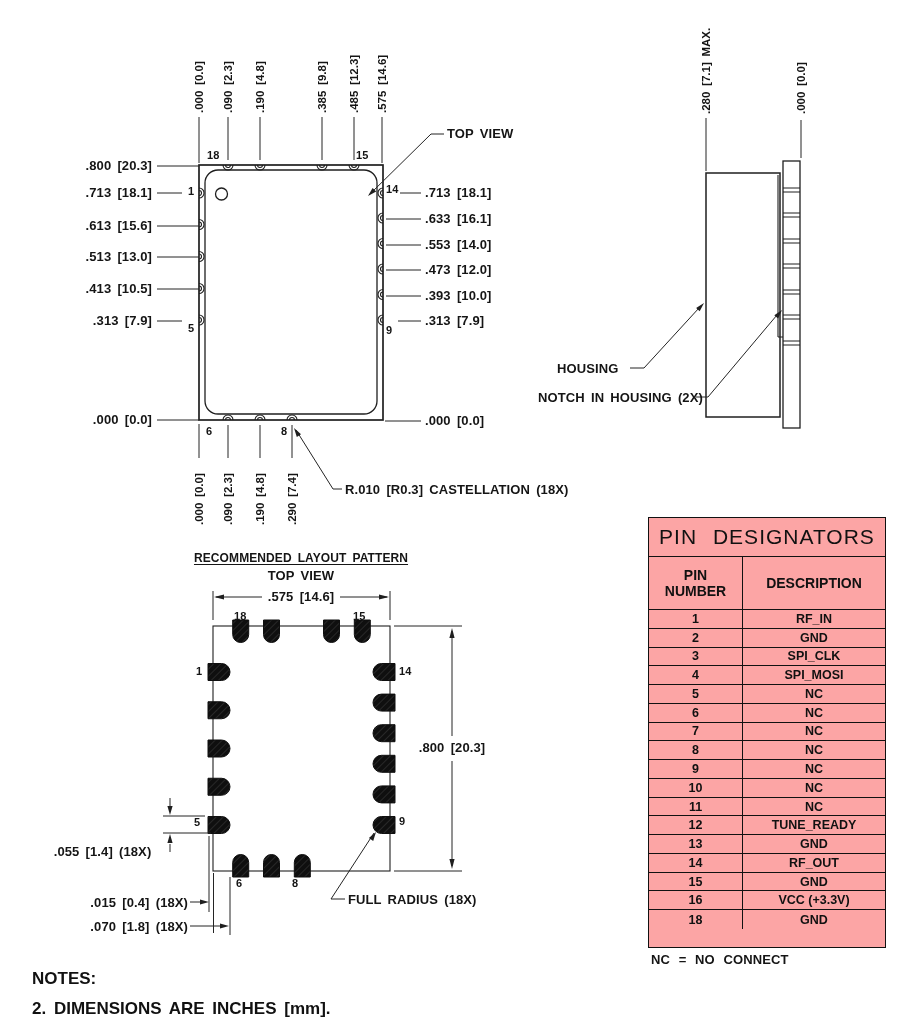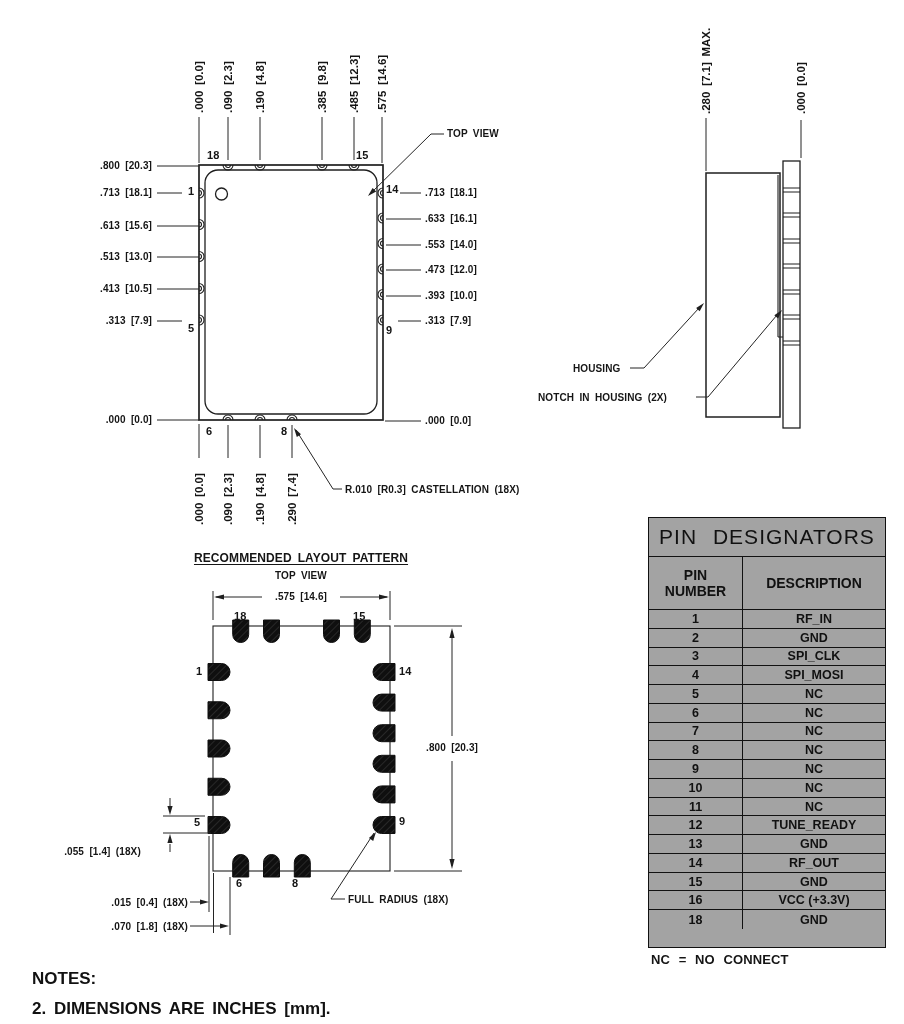--- a/index.html
+++ b/index.html
@@ -1,29 +1,29 @@
 <!DOCTYPE html>
 <html><head>
 <meta charset="utf-8">
 <style>
   html,body{margin:0;padding:0;background:#f3f3f3;}
   #page{position:relative;width:904px;height:1024px;background:#ffffff;overflow:hidden;
         font-family:"Liberation Sans",sans-serif;color:#111;}
   svg{position:absolute;left:0;top:0;}
-  .t{position:absolute;font-weight:bold;font-size:10px;line-height:13px;white-space:nowrap;
+  .t{position:absolute;font-weight:bold;font-size:13px;line-height:13px;white-space:nowrap;
      word-spacing:2.5px;letter-spacing:.1px;color:#151515;}
   .vlab{position:absolute;font-weight:bold;font-size:11.5px;line-height:13px;white-space:nowrap;
      word-spacing:2.5px;transform:rotate(-90deg);transform-origin:0 0;color:#151515;}
   .dimL{left:30px;width:122px;text-align:right;}
   .dimR{left:425px;}
   .pin{font-size:11px;}
   .ctr{text-align:center;}
   
   #pin-table{position:absolute;left:648px;top:517px;width:238px;height:431px;
-     border:1.6px solid #111;box-sizing:border-box;background:#a3a3a3;}
+     border:1.6px solid #111;box-sizing:border-box;background:#fca5a5;}
   #pin-table .title{height:38px;border-bottom:1.6px solid #111;display:flex;align-items:center;
      justify-content:center;font-size:21px;letter-spacing:1px;word-spacing:9px;}
   #pin-table .hdr{display:grid;grid-template-columns:94px 1fr;height:52px;border-bottom:1.6px solid #111;}
   #pin-table .hdr>div{display:flex;align-items:center;justify-content:center;font-weight:bold;
      font-size:14px;text-align:center;white-space:pre-line;line-height:16px;}
   #pin-table .hdr>div:first-child{border-right:1.3px solid #111;}
   .tbl-row{display:grid;grid-template-columns:94px 1fr;height:18.78px;box-sizing:border-box;}
   .tbl-row:not(:last-child){border-bottom:1.2px solid #111;}
   .tbl-row>div{display:flex;align-items:center;justify-content:center;font-weight:bold;font-size:12.5px;}
   .tbl-row>div:first-child{border-right:1.3px solid #111;}
@@ -187,21 +187,21 @@
   <div class="t pin" style="left:188px;top:322px">5</div>
   <div class="t pin" style="left:386px;top:324px">9</div>
   <div class="t pin" style="left:206px;top:425px">6</div>
   <div class="t pin" style="left:281px;top:425px">8</div>
 
   <div class="t" style="left:447px;top:127px">TOP VIEW</div>
   <div class="t" style="left:345px;top:483px">R.010 [R0.3] CASTELLATION (18X)</div>
 
   <div class="vlab" style="left:700px;top:114px">.280 [7.1] MAX.</div>
   <div class="vlab" style="left:795px;top:114px">.000 [0.0]</div>
-  <div class="t" style="left:573px;top:362px">HOUSING</div>
+  <div class="t" style="left:557px;top:362px">HOUSING</div>
   <div class="t" style="left:538px;top:391px">NOTCH IN HOUSING (2X)</div>
 
   <div class="t ctr title-u" style="left:180px;top:552px;width:242px;font-size:12px">RECOMMENDED LAYOUT PATTERN</div>
   <div class="t ctr" style="left:180px;top:569px;width:242px">TOP VIEW</div>
   <div class="t ctr" style="left:240px;top:590px;width:122px">.575 [14.6]</div>
   <div class="t ctr" style="left:407px;top:741px;width:90px">.800 [20.3]</div>
   <div class="t" style="left:40px;top:845px;width:125px;text-align:center">.055 [1.4] (18X)</div>
   <div class="t" style="left:63px;top:896px;width:125px;text-align:right">.015 [0.4] (18X)</div>
   <div class="t" style="left:63px;top:920px;width:125px;text-align:right">.070 [1.8] (18X)</div>
   <div class="t" style="left:348px;top:893px">FULL RADIUS (18X)</div>

